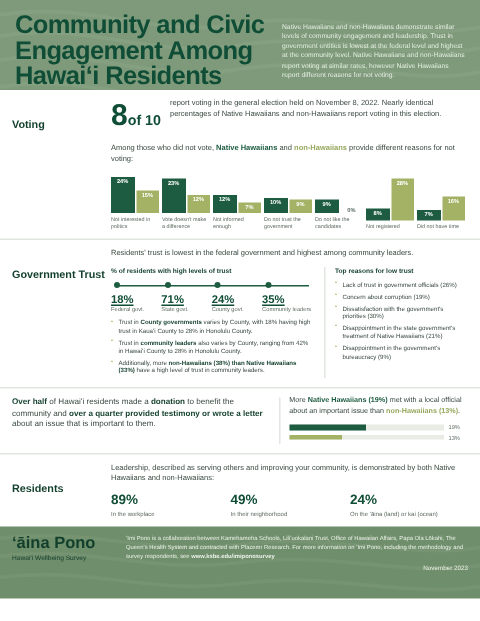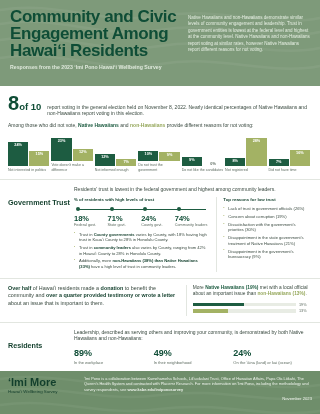--- a/index.html
+++ b/index.html
@@ -7,21 +7,21 @@
     width: 320px; height: 414px;
     font-family: "Liberation Sans", sans-serif;
     background: #ffffff;
     overflow: hidden;
   }
   .page { position: relative; width: 320px; height: 414px; }
 
   
   .header {
     position: relative;
-    height: 86px;
+    height: 60px;
     background: #7e9a7a;
     overflow: hidden;
     padding: 8px 10px 0 10px;
     display: flex;
   }
   .header .waves {
     position: absolute; inset: 0; opacity: .35;
   }
   .header-left { position: relative; width: 170px; z-index: 2; }
   .header-right { position: relative; flex: 1; z-index: 2; padding: 7px 0 0 8px; }
@@ -56,21 +56,21 @@
     flex-shrink: 0;
     color: #123f2c;
     font-size: 7.2px;
     font-weight: bold;
     padding-top: 12px;
     line-height: 9px;
   }
   .sec-body { flex: 1; position: relative; }
 
   
-  .vote-head { display: flex; align-items: flex-end; gap: 6px; }
+  .vote-head { display: flex; align-items: flex-start; gap: 6px; }
   .bignum {
     color: #0f4d36; font-weight: bold; white-space: nowrap;
     font-size: 20px; line-height: 20px; padding-top: 1px;
   }
   .bignum .of { font-size: 9.5px; }
   .vote-copy { color: #3a4a40; font-size: 5px; line-height: 6.6px; flex: 1; }
   .vote-sub { color: #3a4a40; font-size: 5px; line-height: 6.6px; margin-top: 5px; }
   .nh { color: #1d5c41; font-weight: bold; }
   .non { color: #96a85c; font-weight: bold; }
 
@@ -104,21 +104,21 @@
   .dotline .dots { position: absolute; inset: 0; display: flex; }
   .dotline .dots i {
     flex: 1; display: block; position: relative;
   }
   .dotline .dots i:after {
     content: ""; position: absolute; left: 2px; top: 0;
     width: 4px; height: 4px; border-radius: 50%; background: #1d5c41;
   }
   .trust-vals { display: flex; margin-top: 1px; }
   .trust-vals > div { flex: 1; }
-  .tv-num { font-size: 7.5px; font-weight: bold; color: #0f4d36; }
+  .tv-num { font-size: 7.5px; font-weight: bold; color: #0f4d36; text-decoration: underline; }
   .tv-lab { font-size: 3.8px; color: #5d6b60; line-height: 4.6px; }
   ul.bul { list-style: none; margin-top: 4px; }
   ul.bul li {
     position: relative; padding-left: 5px; font-size: 4.1px;
     line-height: 5.4px; color: #3a4a40; margin-bottom: 2.5px;
   }
   ul.bul li:before {
     content: "▪"; position: absolute; left: 0; top: -0.5px; color: #a3b264; font-size: 3.6px;
   }
   .b { font-weight: bold; color: #123f2c; }
@@ -169,20 +169,21 @@
     <div class="header-left">
       <div class="main-title">Community and Civic Engagement Among Hawaiʻi Residents</div>
       <div class="subtitle">Responses from the 2023 ʻImi Pono Hawaiʻi Wellbeing Survey</div>
     </div>
     <div class="header-right">
       <div class="intro">Native Hawaiians and non-Hawaiians demonstrate similar levels of community engagement and leadership. Trust in government entities is lowest at the federal level and highest at the community level. Native Hawaiians and non-Hawaiians report voting at similar rates, however Native Hawaiians report different reasons for not voting.</div>
     </div>
   </div>
 
   <div class="section">
+    <div class="sec-label">Voting</div>
     <div class="sec-body">
       <div class="vote-head">
         <div class="bignum">
           <span>8</span><span class="of">of 10</span>
         </div>
         <div class="vote-copy">report voting in the general election held on November 8, 2022. Nearly identical percentages of Native Hawaiians and non-Hawaiians report voting in this election.</div>
       </div>
       <div class="vote-sub">
         <span>Among those who did not vote,</span>
         <span class="nh">Native Hawaiians</span>
@@ -295,21 +296,21 @@
               </div>
               <div>
                 <div class="tv-num">71%</div>
                 <div class="tv-lab">State govt.</div>
               </div>
               <div>
                 <div class="tv-num">24%</div>
                 <div class="tv-lab">County govt.</div>
               </div>
               <div>
-                <div class="tv-num">74%</div>
+                <div class="tv-num">35%</div>
                 <div class="tv-lab">Community leaders</div>
               </div>
             </div>
           <ul class="bul" id="trust-notes">
               <li><span>Trust in </span><span class="b">County governments</span><span> varies by County, with 18% having high trust in Kauaʻi County to 28% in Honolulu County.</span></li>
               <li><span>Trust in </span><span class="b">community leaders</span><span> also varies by County, ranging from 42% in Hawaiʻi County to 28% in Honolulu County.</span></li>
               <li><span>Additionally, more </span><span class="b">non-Hawaiians (38%) than Native Hawaiians (33%)</span><span> have a high level of trust in community leaders.</span></li>
             </ul>
         </div>
         <div class="gt-right">
@@ -374,21 +375,21 @@
     </div>
   </div>
 
   <div class="footer">
     <svg class="waves" viewBox="0 0 320 48" preserveAspectRatio="none">
       <path d="M0,8 C60,0 100,20 160,12 C220,4 270,22 320,14" stroke="#87a383" stroke-width="2.5" fill="none"></path>
       <path d="M0,20 C60,12 100,32 160,24 C220,16 270,34 320,26" stroke="#87a383" stroke-width="2.5" fill="none"></path>
       <path d="M0,34 C60,26 100,46 160,38 C220,30 270,48 320,40" stroke="#87a383" stroke-width="2.5" fill="none"></path>
     </svg>
     <div class="f-left">
-      <div class="f-logo">ʻImi More</div>
+      <div class="f-logo">ʻāina Pono</div>
       <div class="f-logo-sub">Hawaiʻi Wellbeing Survey</div>
     </div>
     <div class="f-right">
       <div id="footer-text"><span>ʻImi Pono is a collaboration between </span><span class="u">Kamehameha Schools</span><span>, </span><span class="u">Liliʻuokalani Trust</span><span>, </span><span class="u">Office of Hawaiian Affairs</span><span>, </span><span class="u">Papa Ola Lōkahi</span><span>, </span><span class="u">The Queen's Health System</span><span> and contracted with </span><span class="u">Placemr Research</span><span>. For more information on ʻImi Pono, including the methodology and survey respondents, see </span><span class="f-url">www.ksbe.edu/imiponosurvey</span></div>
       <div class="f-date">November 2023</div>
     </div>
   </div>
 </div>
 
 </body></html>

